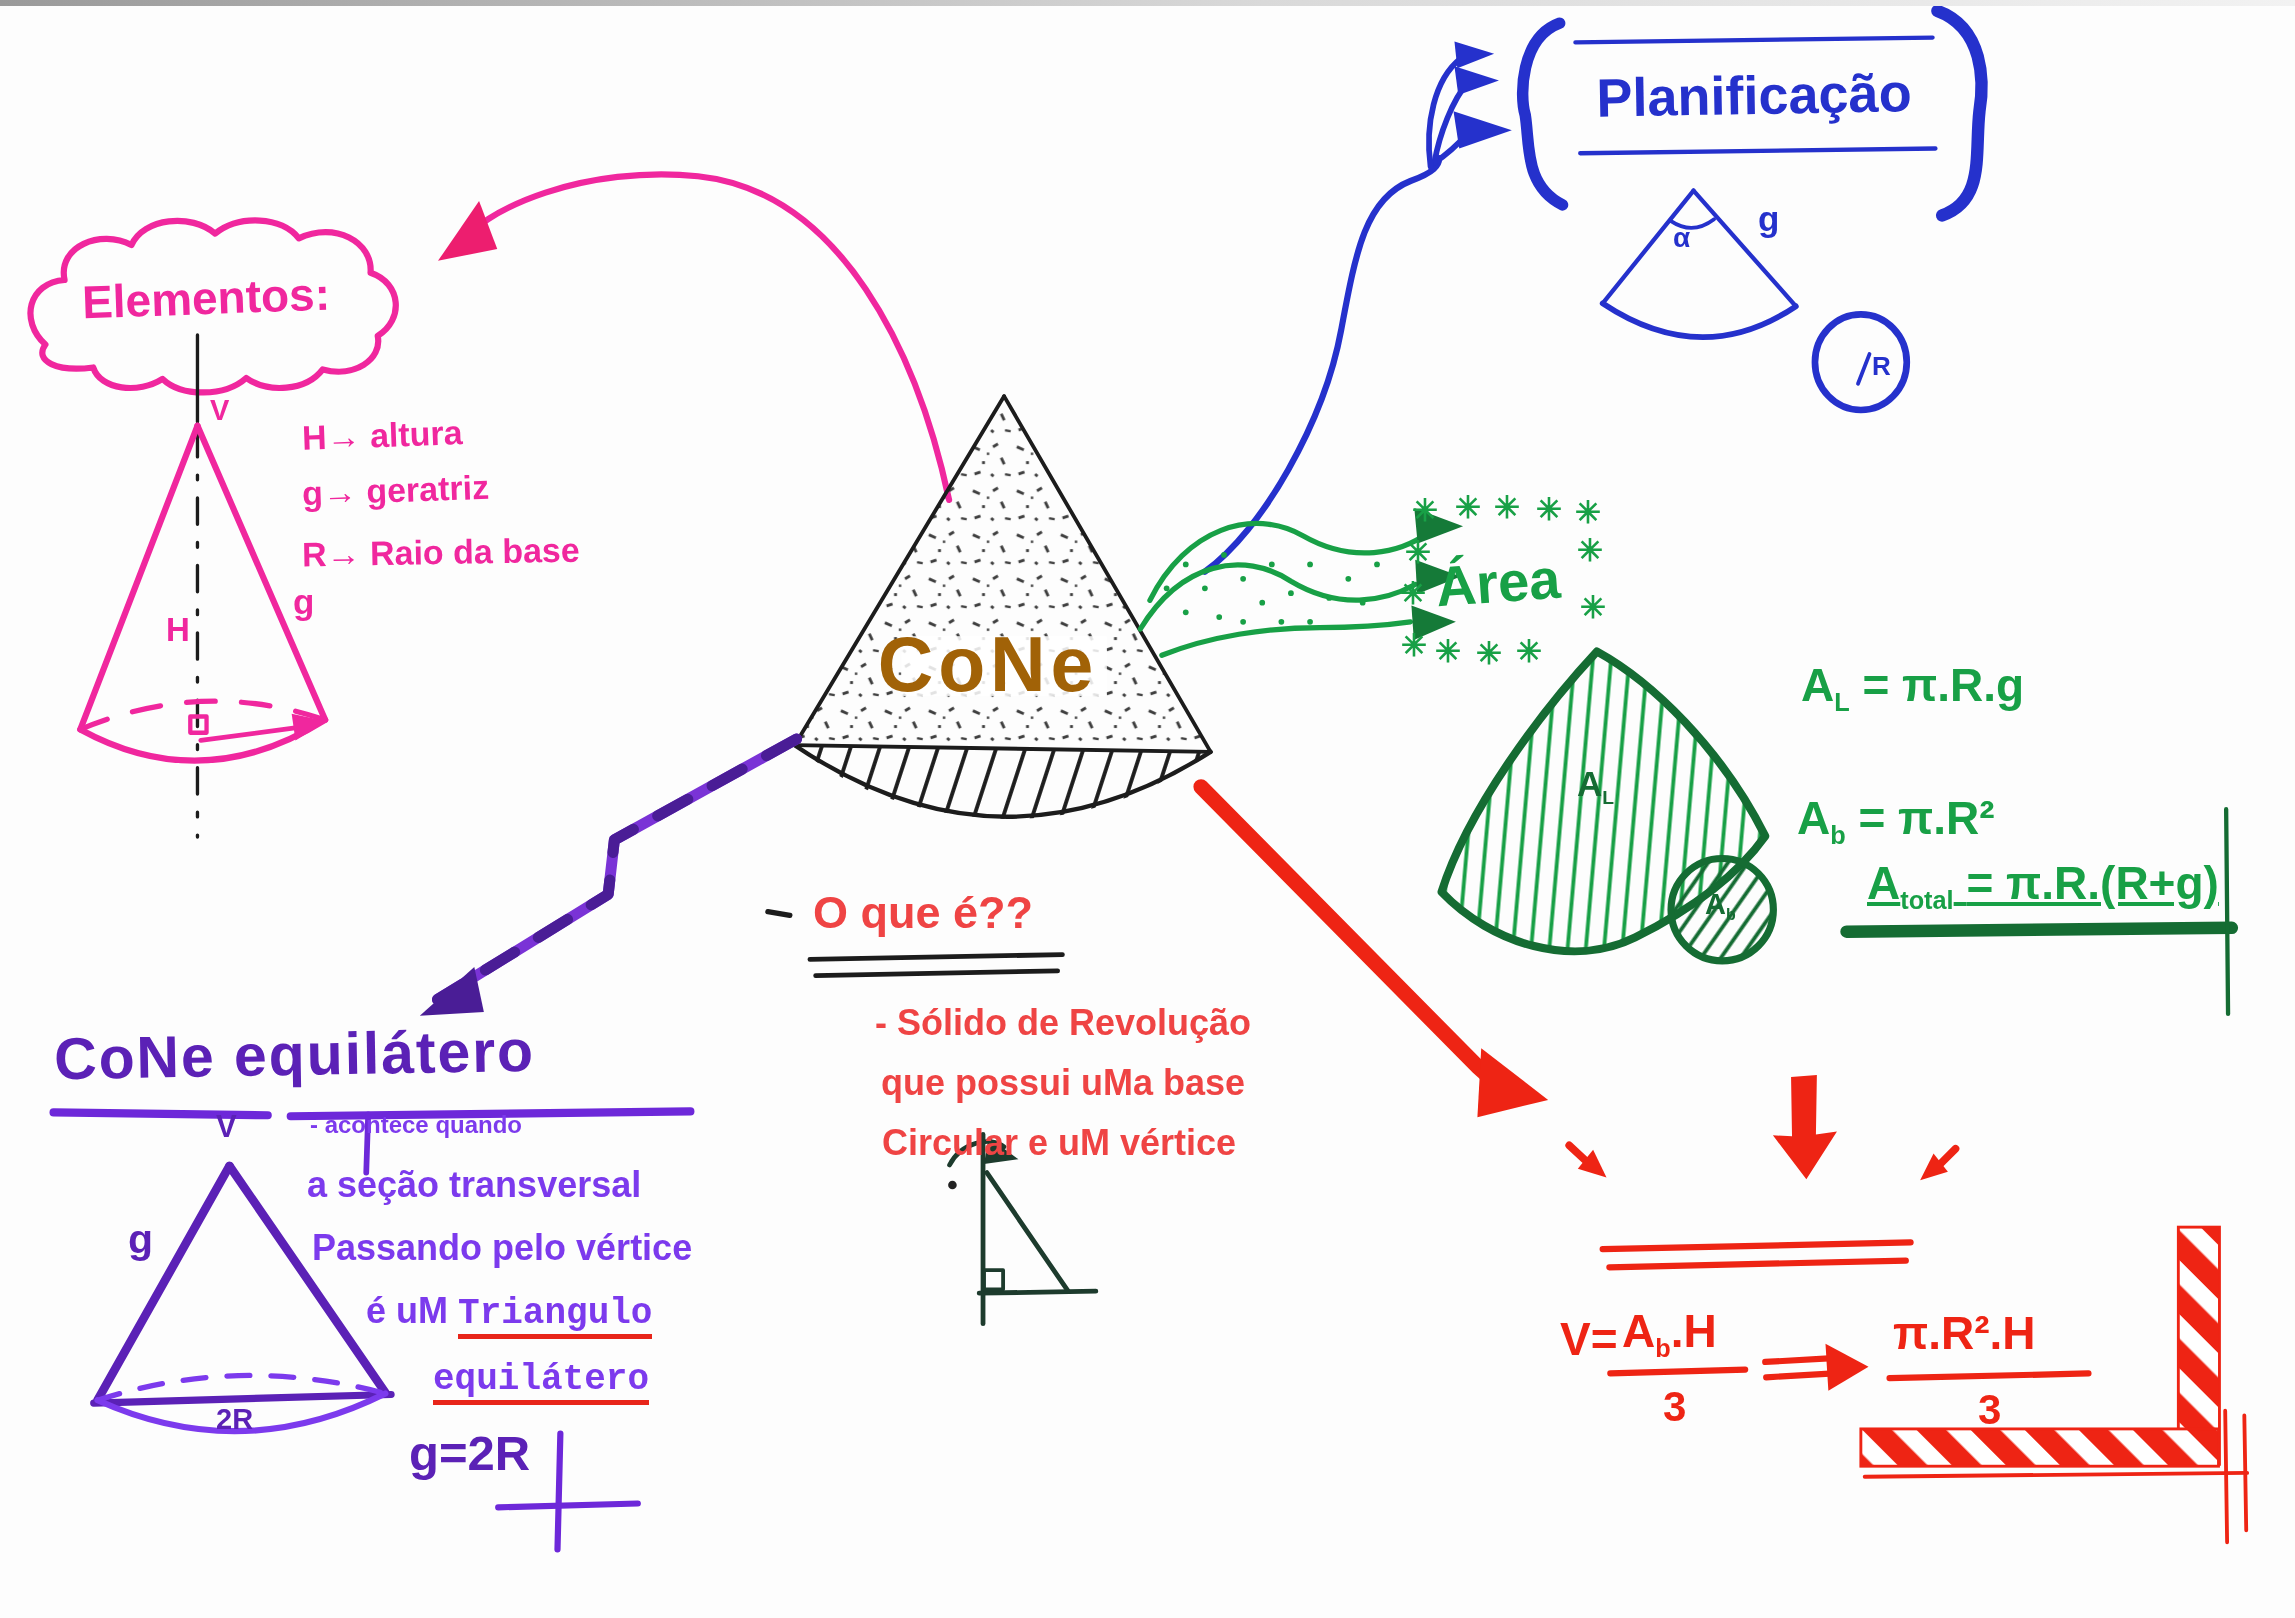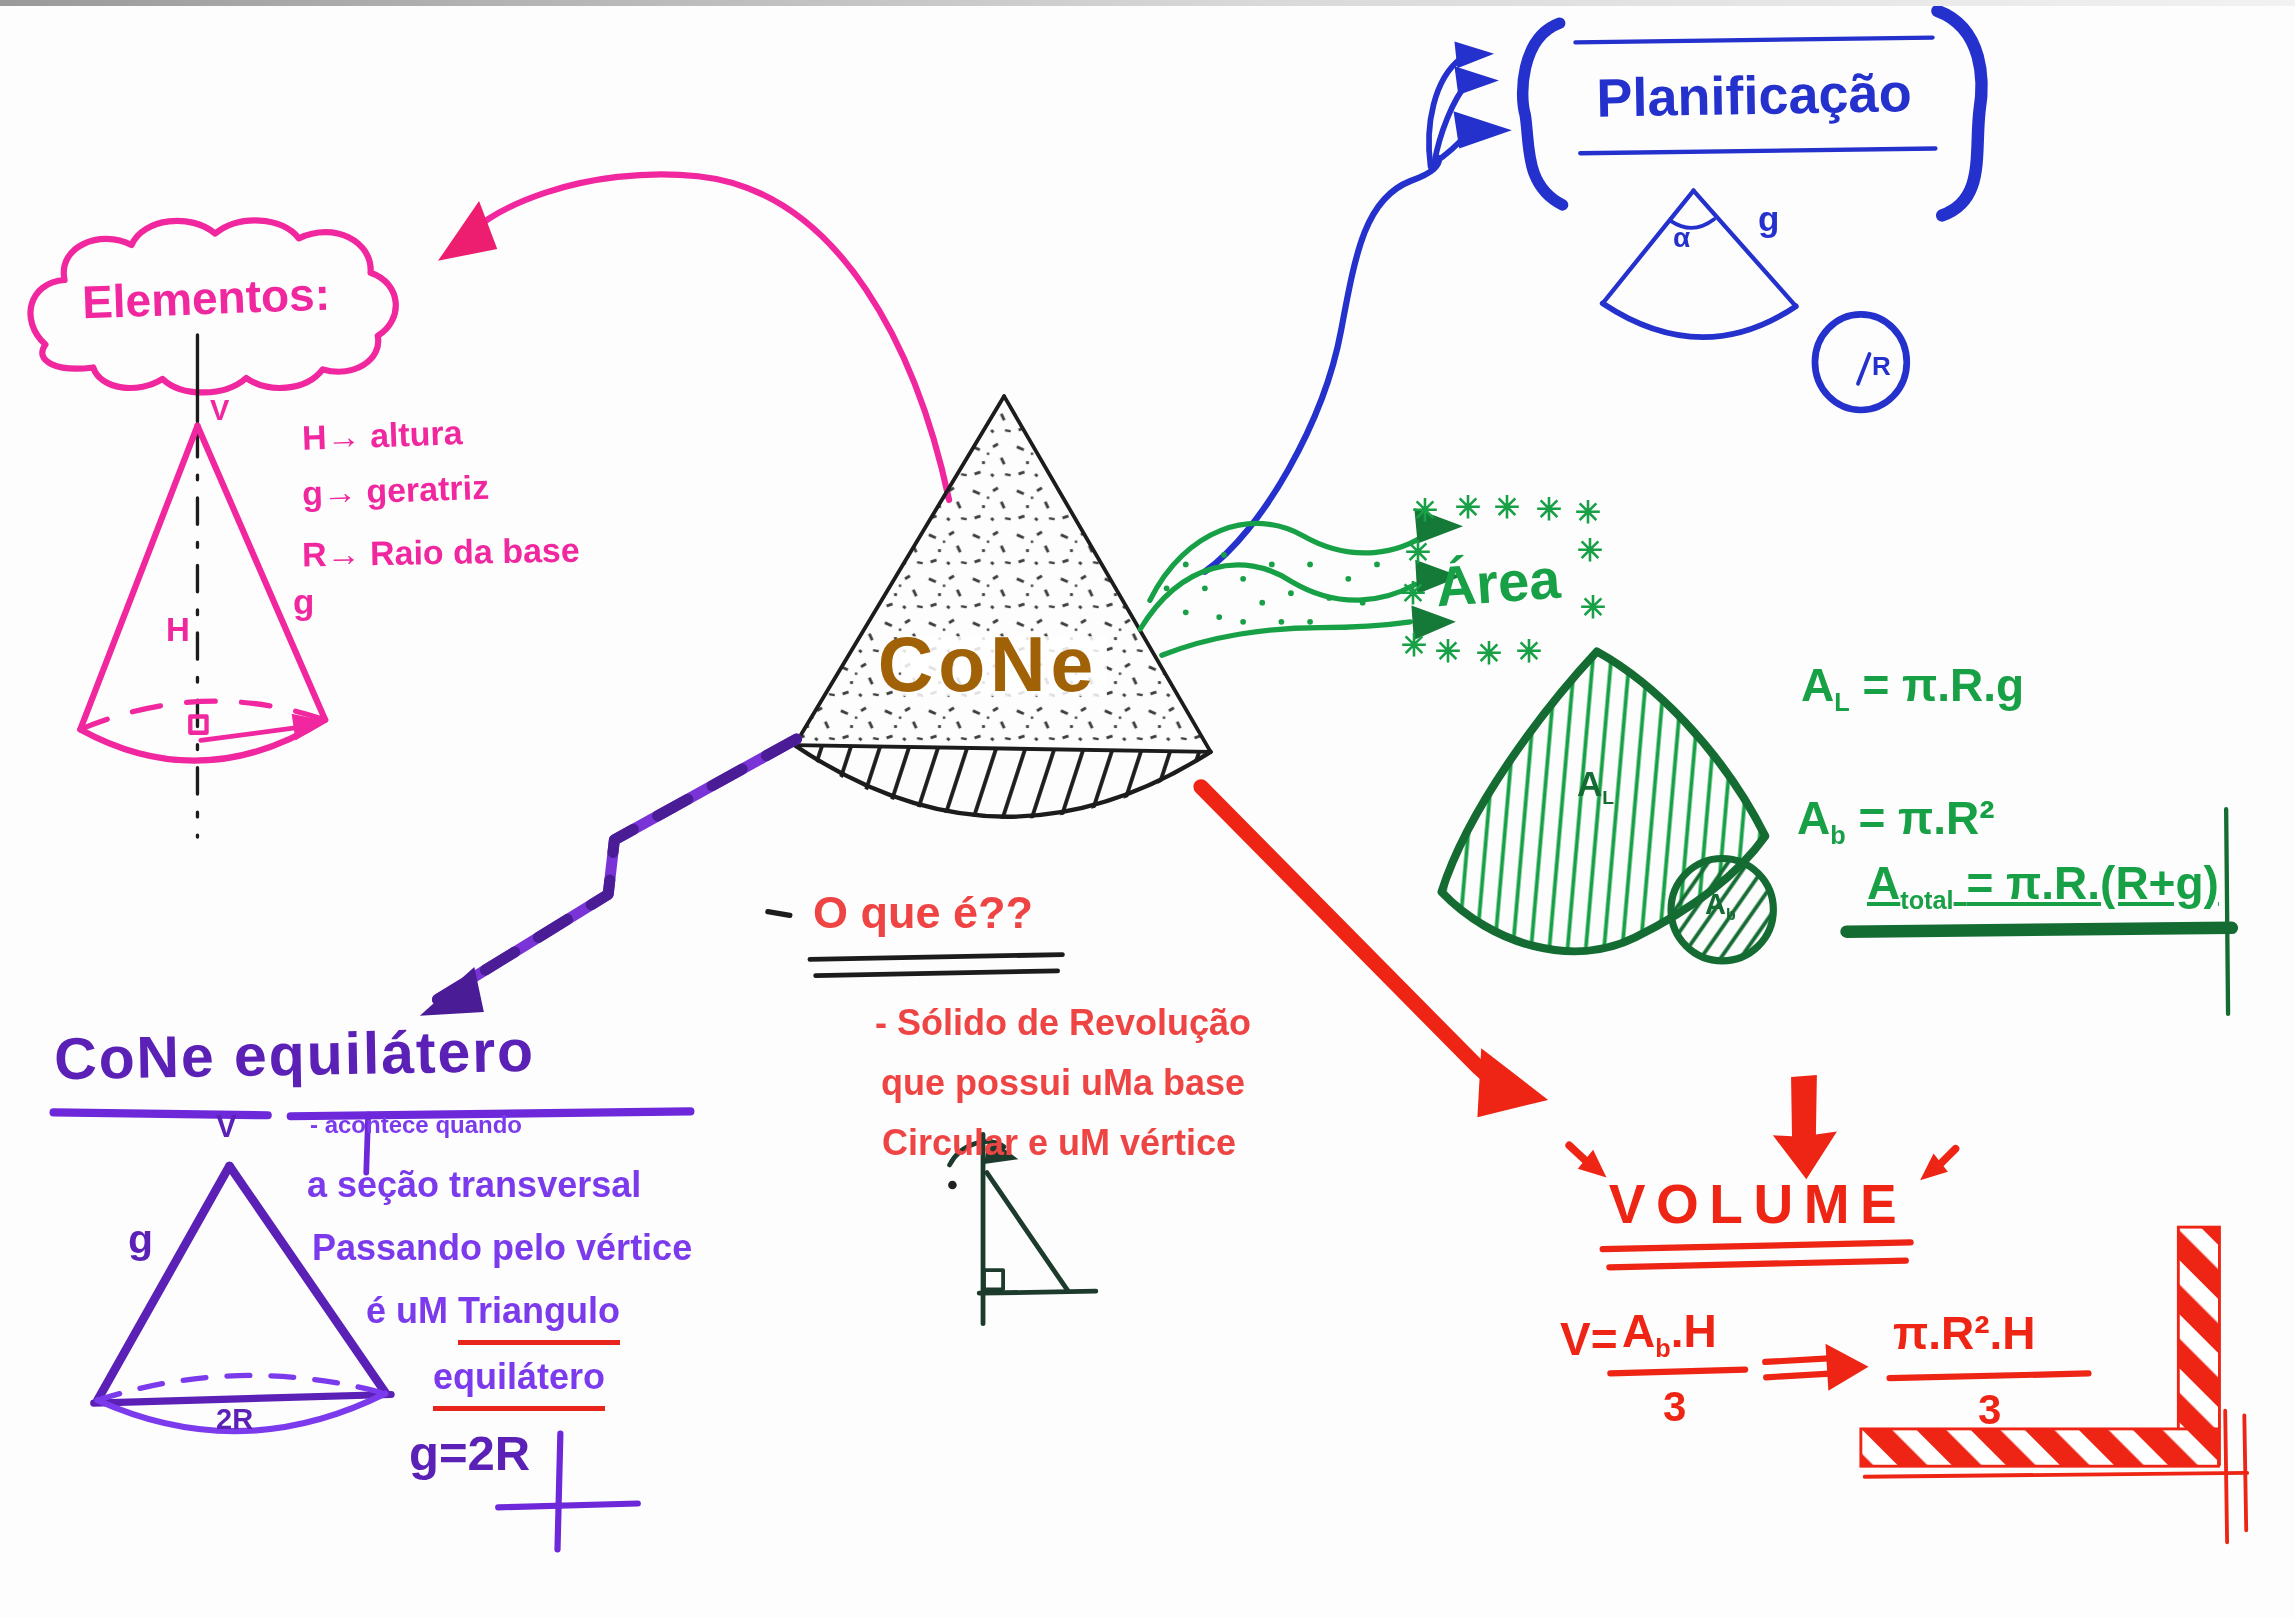--- a/index.html
+++ b/index.html
@@ -6,21 +6,21 @@
   #board{position:relative;width:2295px;height:1619px;background:#fdfdfd;overflow:hidden;
          font-family:"Liberation Sans",sans-serif;}
   #board .t{position:absolute;white-space:nowrap;font-weight:bold;line-height:1;}
   .pink{color:#f0279e}.blue{color:#2531cc}.green{color:#18a046}.dgreen{color:#156c33}
   .purple{color:#7c3aed}.dpurple{color:#5b21b6}.red{color:#ee2414}.ink{color:#a16207}.dkgrn{color:#ef4444}
   .ctr{transform:translateX(-50%);}
   svg.layer{position:absolute;left:0;top:0;z-index:1;}
   #board .t{z-index:2;}
   .ln{fill:none;stroke-linecap:round;stroke-linejoin:round;}
   sub.s{font-size:0.55em;vertical-align:-0.4em;font-weight:bold;}
-  .runder{border-bottom:5.7px solid #e8251a;padding-bottom:9px;}
+  .runder{border-bottom:5.7px solid #e8251a;padding-bottom:0;font-family:Liberation Mono, monospace;}
   #topedge{position:absolute;left:0;top:0;width:100%;height:6.2px;background:linear-gradient(90deg,#9a9a9a,#d9d9d9 55%,#f2f2f2);z-index:3;}
 </style>
 </head>
 <body>
 
 <div id="board">
   <div id="topedge"></div>
 
   <svg class="layer" width="2295" height="1619" viewBox="0 0 4800 3385">
     <defs>
@@ -274,21 +274,20 @@
     <span class="runder">Triangulo</span>
   </div>
   <div class="t purple" style="left:433px;top:1359px;font-size:36px;">
     <span class="runder">equilátero</span>
   </div>
   <div class="t dpurple" style="left:216px;top:1111px;font-size:31px;">V</div>
   <div class="t dpurple" style="left:128px;top:1219px;font-size:41px;">g</div>
   <div class="t dpurple" style="left:216px;top:1405px;font-size:29px;">2R</div>
   <div class="t dpurple" style="left:409px;top:1429px;font-size:49px;">g=2R</div>
 
-  <div class="t red ctr" style="left:1758px;top:1177px;font-size:55px;letter-spacing:10.5px;">VOLUME</div>
   <div class="t red" style="left:1560px;top:1316px;font-size:46px;">V=</div>
   <div class="t red" style="left:1622px;top:1308px;font-size:46px;">
     <span>A</span><sub class="s">b</sub><span>.H</span>
   </div>
   <div class="t red" style="left:1663px;top:1386px;font-size:42px;">3</div>
   <div class="t red" style="left:1893px;top:1310px;font-size:46px;">π.R².H</div>
   <div class="t red" style="left:1978px;top:1389px;font-size:42px;">3</div>
 </div>
 
 

